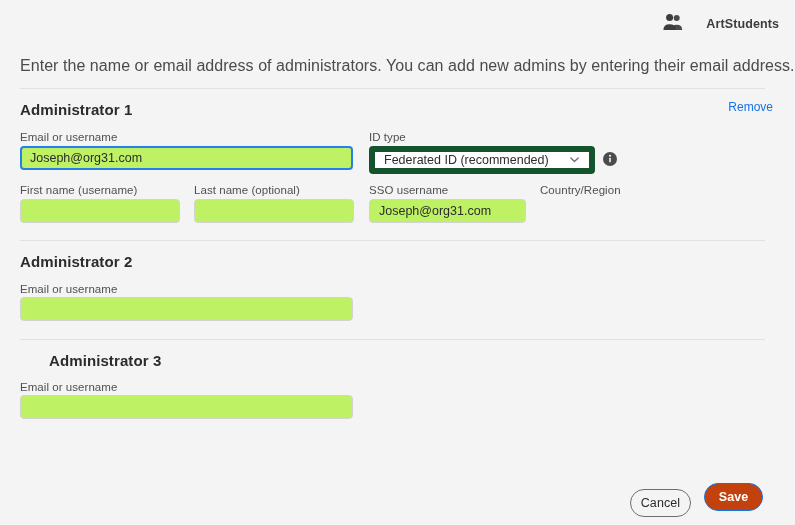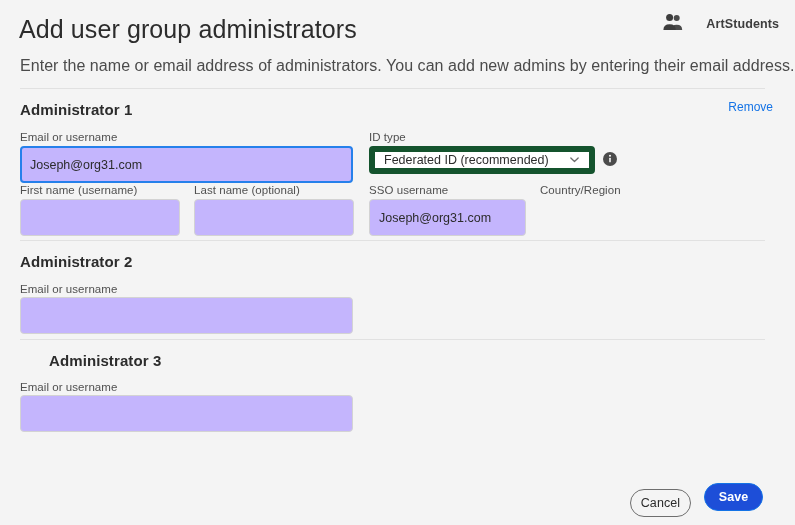--- a/index.html
+++ b/index.html
@@ -95,22 +95,22 @@
     position: absolute;
     font-size: 11.5px;
     color: #505050;
     letter-spacing: .05px;
     white-space: nowrap;
   }
 
   .text-input {
     position: absolute;
     box-sizing: border-box;
-    height: 37px;
-    background: #c4b5fd;
+    height: 24px;
+    background: #bef264;
     border: 1px solid #d3d3d3;
     border-radius: 4px;
     font-family: "Liberation Sans", sans-serif;
     font-size: 12.5px;
     color: #2c2c2c;
     padding: 0 9px;
     outline: none;
   }
   .text-input::placeholder { color: #9a9a9a; }
   .text-input.focused {
@@ -166,21 +166,21 @@
     letter-spacing: .1px;
     user-select: none;
   }
   .btn-secondary {
     background: transparent;
     border: 1px solid #6e6e6e;
     color: #2c2c2c;
     font-weight: 400;
   }
   .btn-primary {
-    background: #1d4ed8;
+    background: #c2410c;
     border: 1px solid #1473e6;
     color: #ffffff;
     font-weight: 700;
   }
 </style>
 </head>
 <body>
 
 <div class="page">
 
@@ -189,21 +189,20 @@
       <svg class="brand-icon" viewBox="0 0 20 18" xmlns="http://www.w3.org/2000/svg">
         <circle cx="13.7" cy="5.0" r="3.0" fill="#4b4b4b"></circle>
         <path d="M8.2 17 q0-5.2 5.5-5.2 q5.5 0 5.5 5.2 z" fill="#4b4b4b"></path>
         <circle cx="6.6" cy="4.6" r="3.5" fill="#3d3d3d"></circle>
         <path d="M0.4 17 q0-5.8 6.2-5.8 q6.2 0 6.2 5.8 z" fill="#3d3d3d"></path>
       </svg>
     </span>
     <span class="brand-name">ArtStudents</span>
   </div>
 
-  <div class="page-title">Add user group administrators</div>
   <div class="page-desc">Enter the name or email address of administrators. You can add new admins by entering their email address.</div>
 
   <div class="divider" style="top:88px;"></div>
 
   <div class="section-title" style="top:101px;">Administrator 1</div>
   <a class="remove-link" style="top:100px;">Remove</a>
 
   <div class="field-label" style="left:20px; top:131px;">Email or username</div>
   <input class="text-input focused" style="left: 20px; top: 146px; width: 333px;" value="Joseph@org31.com">
 

